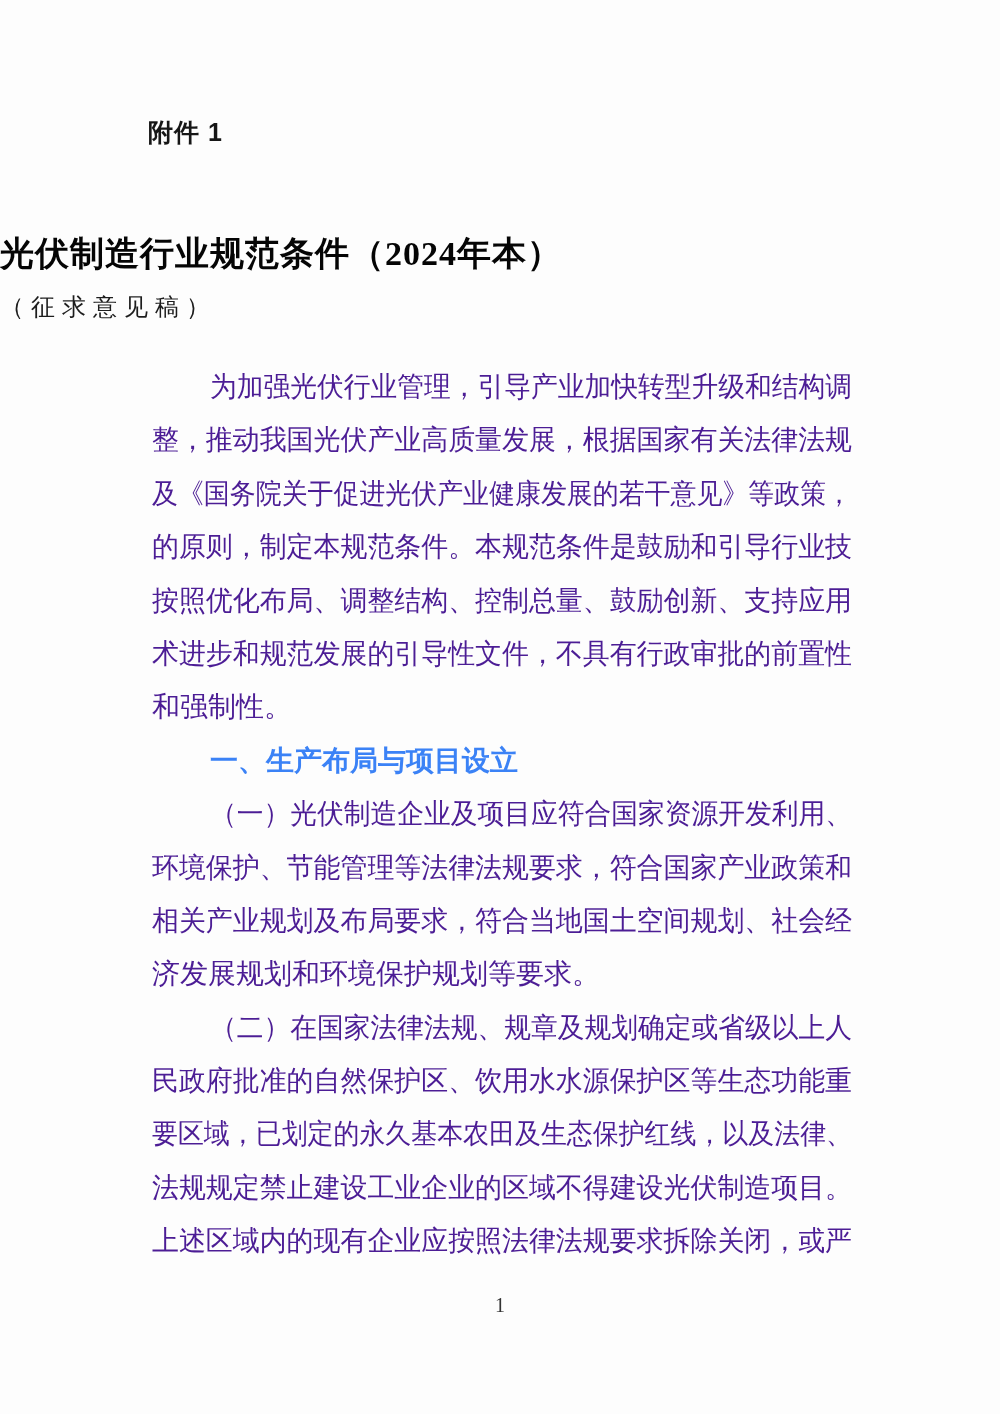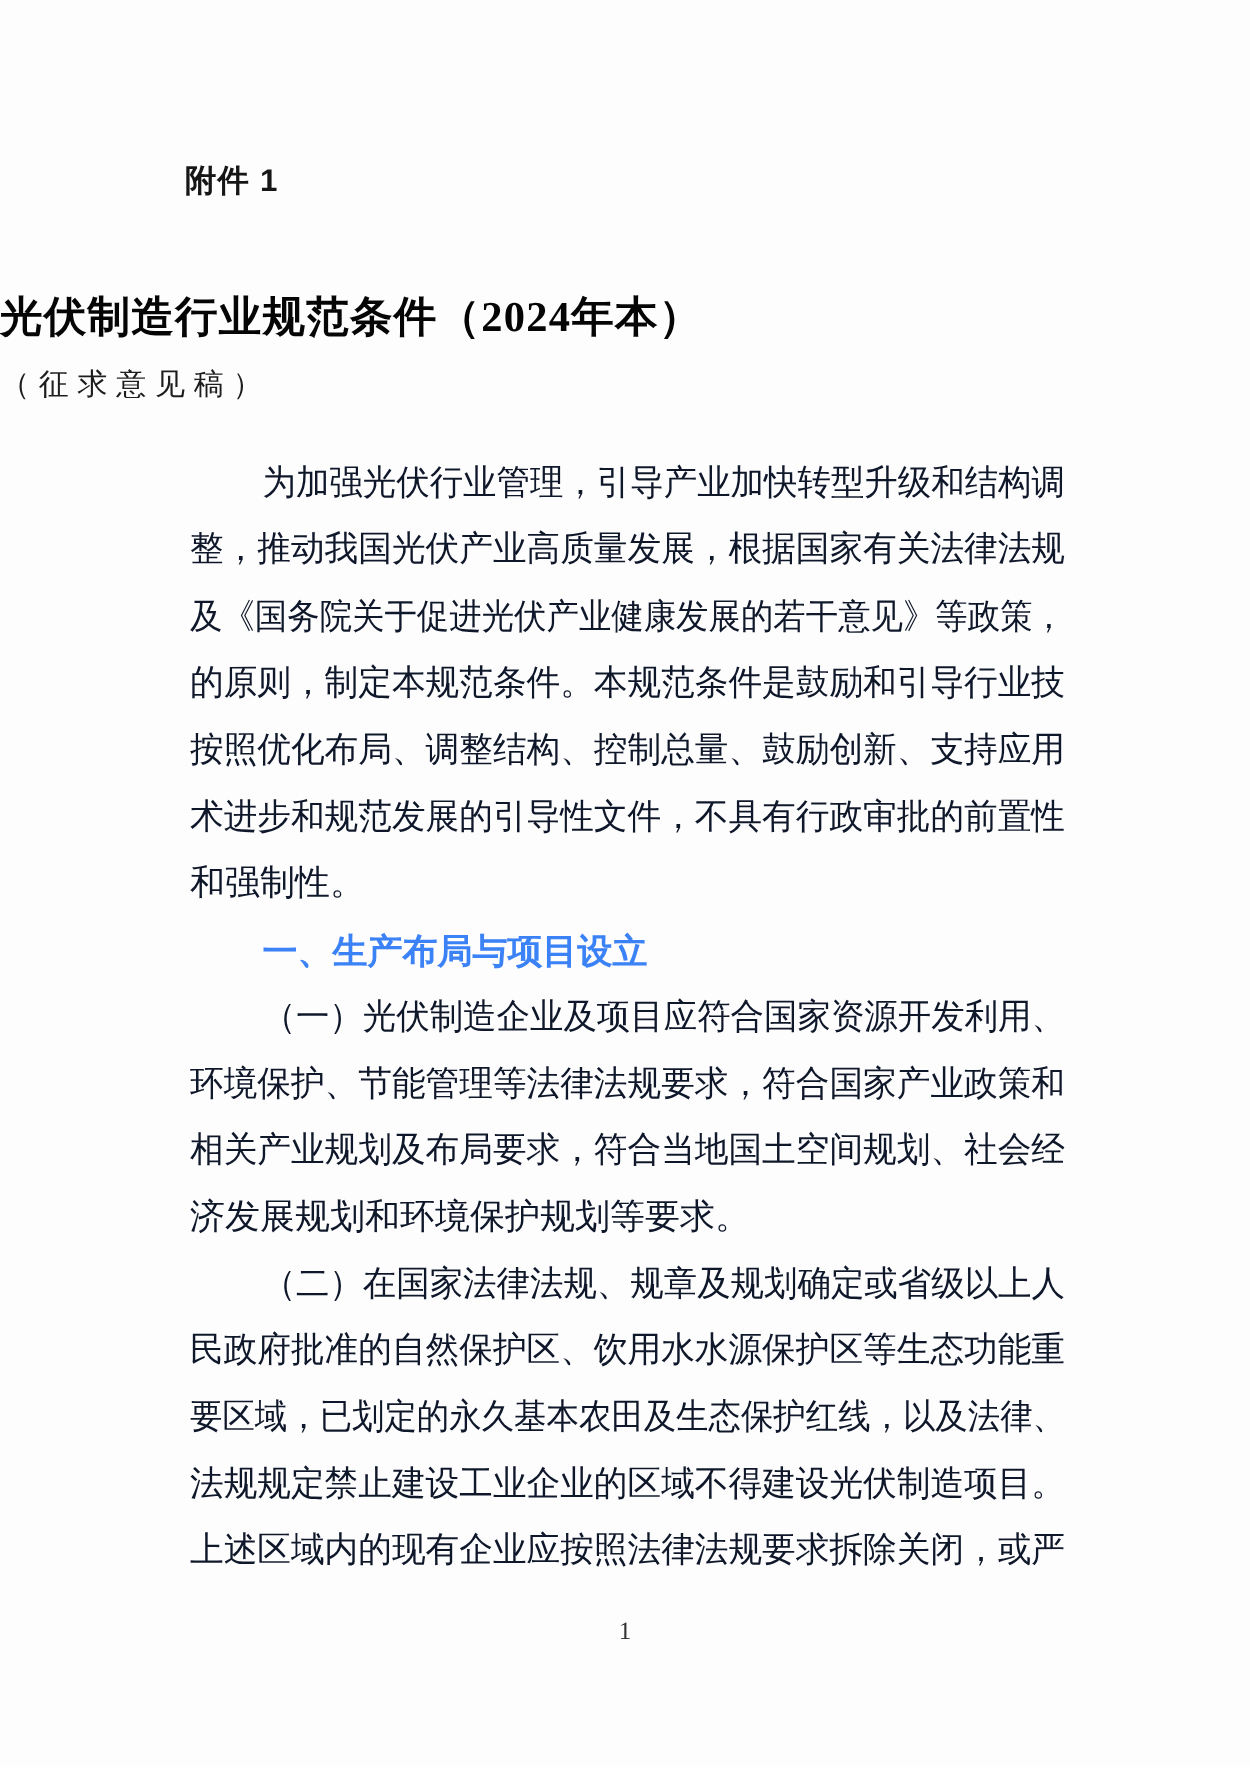--- a/index.html
+++ b/index.html
@@ -18,21 +18,20 @@
   }
   .attachment-label {
     position: absolute;
     left: 148px;
     top: 116px;
     font-family: "Liberation Sans", sans-serif;
     font-weight: bold;
     font-size: 25px;
     color: #161616;
     letter-spacing: 1px;
-    margin-top: 12px;
   }
   .doc-title {
     position: absolute;
     left: 0;
     right: 0;
     top: 231px;
     font-family: "Liberation Serif", serif;
     font-weight: bold;
     font-size: 34px;
     color: #050505;
@@ -51,21 +50,21 @@
   .body-lines {
     position: absolute;
     left: 152px;
     top: 360px;
     width: 700px;
   }
   .line {
     height: 53.4px;
     line-height: 53.4px;
     font-size: 28px;
-    color: #0f172a;
+    color: #4c1d95;
     white-space: nowrap;
   }
   .line .txt {
     display: inline-block;
     white-space: pre;
     transform-origin: left center;
   }
   .line.indent {
     padding-left: 58px;
   }

